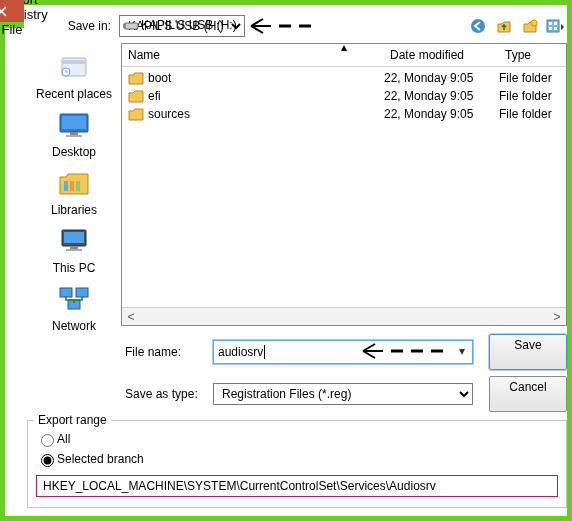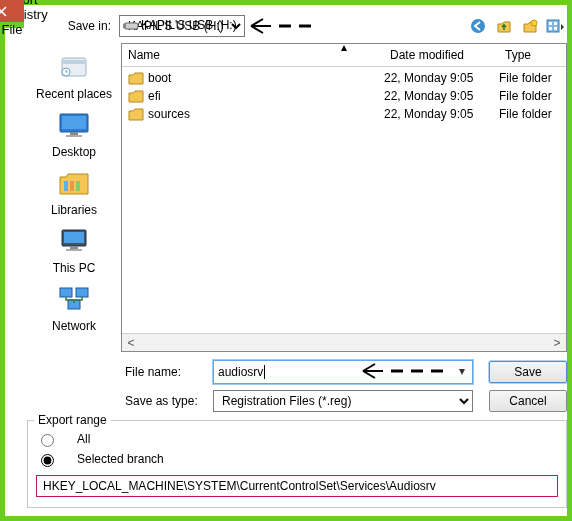--- a/index.html
+++ b/index.html
@@ -88,31 +88,31 @@
   }
   .filename-box {
     width:260px; height:24px; border:1px solid #5ea7f0;
     box-shadow:0 0 0 1px rgba(94,167,240,0.6);
     display:flex; align-items:center; position:relative; padding:0 18px 0 4px;
   }
   .filename-box .caret { border-right:1px solid #000; height:14px; margin-left:1px; }
   .filename-box .dd { position:absolute; right:2px; top:3px; width:16px; text-align:center; color:#333; }
   .btns { display:flex; flex-direction:column; gap:6px; margin-left:auto; }
   .btn {
-    width:78px; height:22px; border:1px solid #8a8a8a;
+    width:78px; height:36px; border:1px solid #8a8a8a;
     background:linear-gradient(#f6f6f6,#e4e4e4);
     text-align:center; line-height:20px; border-radius:2px;
   }
   .btn.primary { border-color:#4a90d9; box-shadow:0 0 0 1px rgba(74,144,217,0.4); }
   .group {
     border:1px solid #c8c8c8; margin-top:2px; padding:6px 8px 10px 8px;
     position:relative;
   }
   .group .legend { position:absolute; top:-8px; left:6px; background:#fff; padding:0 4px; }
-  .radio-row { display:flex; align-items:center; margin:4px 0; gap:20px; }
+  .radio-row { display:flex; align-items:center; margin:4px 0; gap:0; }
   .branch-input {
     width:100%; height:22px; border:1px solid #be185d; padding:0 6px; margin-top:4px;
   }
   input[type=radio] { accent-color:#000; }
   svg { display:block; }
   .annot-arrow {
     font-family: Arial, sans-serif;
   }
 </style>
 </head>

